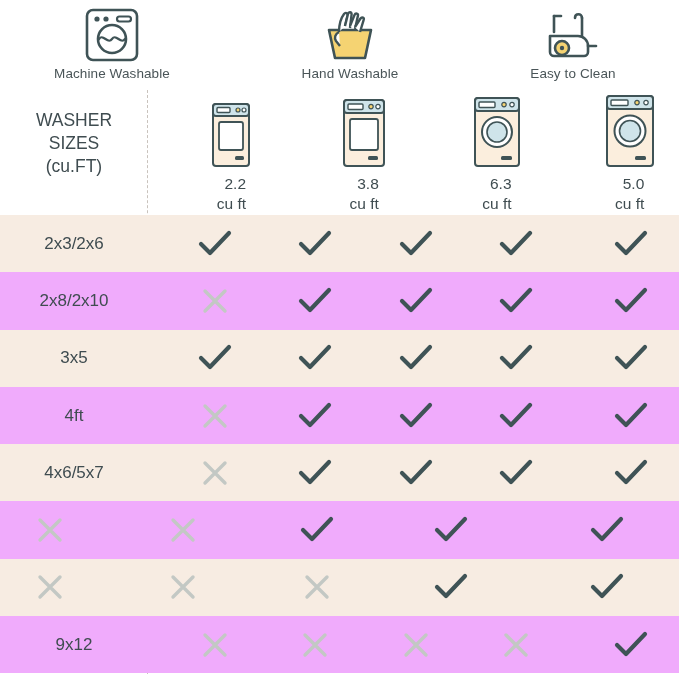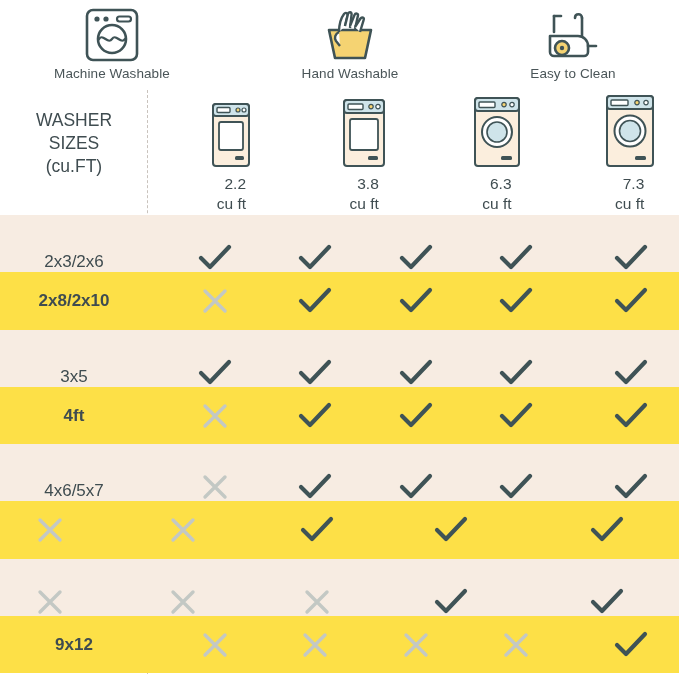--- a/index.html
+++ b/index.html
@@ -55,22 +55,22 @@
     width: 679px;
   }
   .row {
     display: flex;
     width: 679px;
     box-sizing: border-box;
     gap: 34px;
   }
   .row.head { height: 125px; }
   .row.body { height: 57.3px; }
-  .row.shade { background: #f7ece2; align-items: flex-end; }
-  .row.plain { background: #fde047; font-weight: bold; }
+  .row.shade { background: #f7ece2; }
+  .row.plain { background: #f0abfc; }
 
   .c-label {
     width: 148px;
     flex: 0 0 148px;
     display: flex;
     align-items: center;
     justify-content: center;
     text-align: center;
     font-size: 17px;
     color: #3f4c50;
@@ -247,21 +247,21 @@
             <rect x="6" y="4" width="46" height="13" rx="3" fill="#cfe4ea" stroke="#3f5356" stroke-width="2"></rect>
             <rect x="10" y="8" width="17" height="5.5" rx="1" fill="#ffffff" stroke="#3f5356" stroke-width="1.4"></rect>
             <circle cx="36" cy="10.6" r="2.2" fill="#f5d372" stroke="#3f5356" stroke-width="1.2"></circle>
             <circle cx="45" cy="10.6" r="2.2" fill="#ffffff" stroke="#3f5356" stroke-width="1.2"></circle>
             <circle cx="29" cy="39" r="15.5" fill="#ffffff" stroke="#3f5356" stroke-width="2"></circle>
             <circle cx="29" cy="39" r="10.5" fill="#cfe4ea" stroke="#3f5356" stroke-width="1.6"></circle>
             <rect x="34" y="64" width="11" height="4" rx="1.5" fill="#3f5356"></rect>
           </svg>
         </div>
         <div class="head-txt">
-          <div>7.3</div>
+          <div>5.0</div>
           <div>cu ft</div>
         </div>
       </div>
 
     </div>
 
     <div id="rows">
         <div class="row body shade">
           <div class="c-label">2x3/2x6</div>
           <div class="c-cell">

